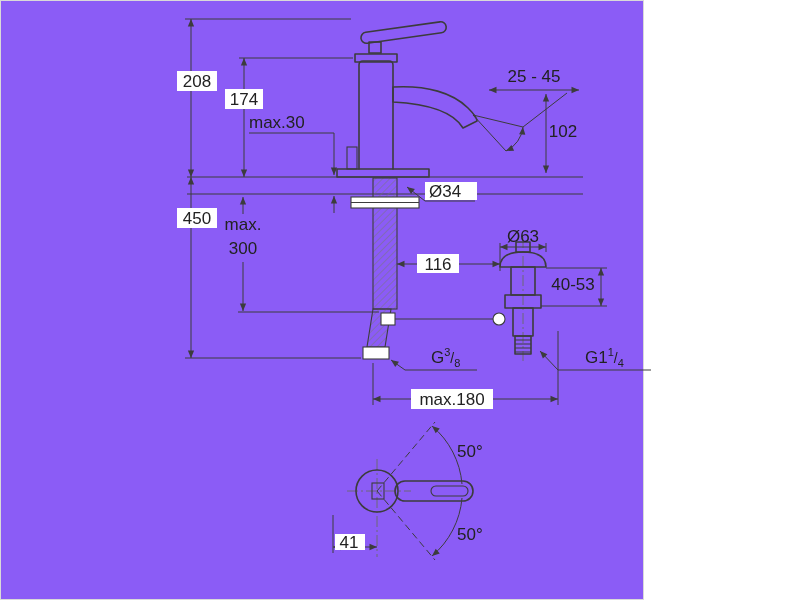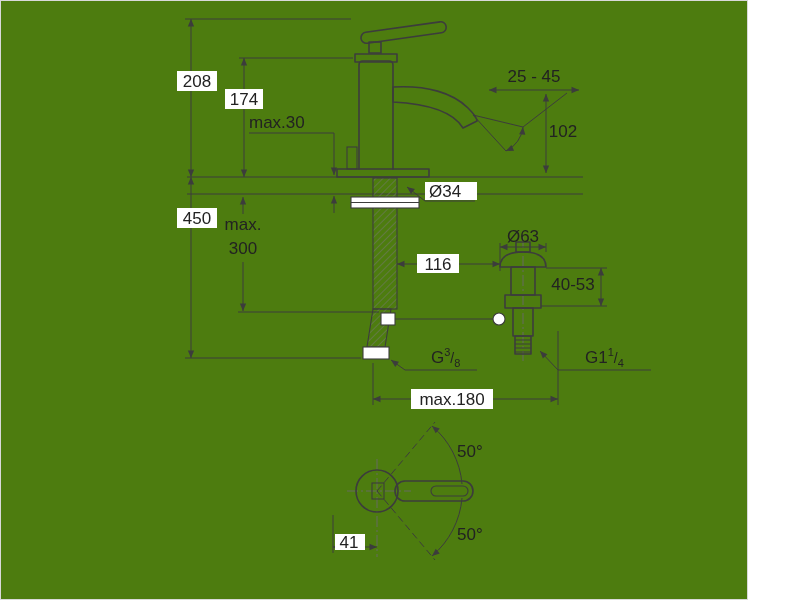--- a/index.html
+++ b/index.html
@@ -1,17 +1,17 @@
 <!DOCTYPE html>
 <html><head>
 <meta charset="utf-8">
 <style>
   html,body{margin:0;padding:0;background:#ffffff}
   .page{
-    position:relative;width:748px;height:600px;background:#4d7c0f;
+    position:relative;width:644px;height:600px;background:#8b5cf6;
     border:1px solid #d9d9d9;box-sizing:border-box;
     font-family:"Liberation Sans","DejaVu Sans",sans-serif;
   }
   svg text{
     fill:#222222;
     font-family:"Liberation Sans","DejaVu Sans",sans-serif;
     font-size:17px;
   }
   .obj{stroke:#3c3c3c;stroke-width:1.6;fill:none;stroke-linejoin:round;stroke-linecap:round}
   .objthin{stroke:#3c3c3c;stroke-width:1.1;fill:none}

